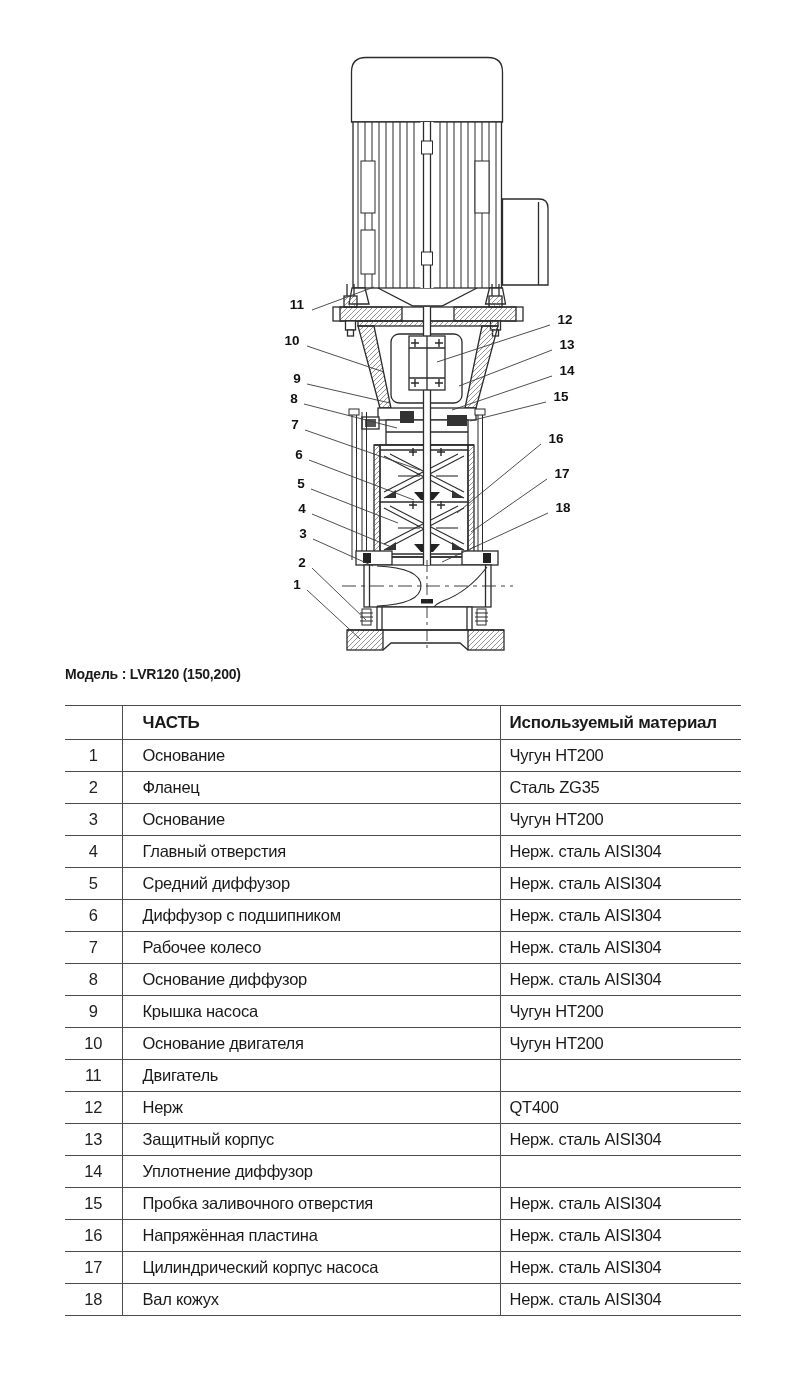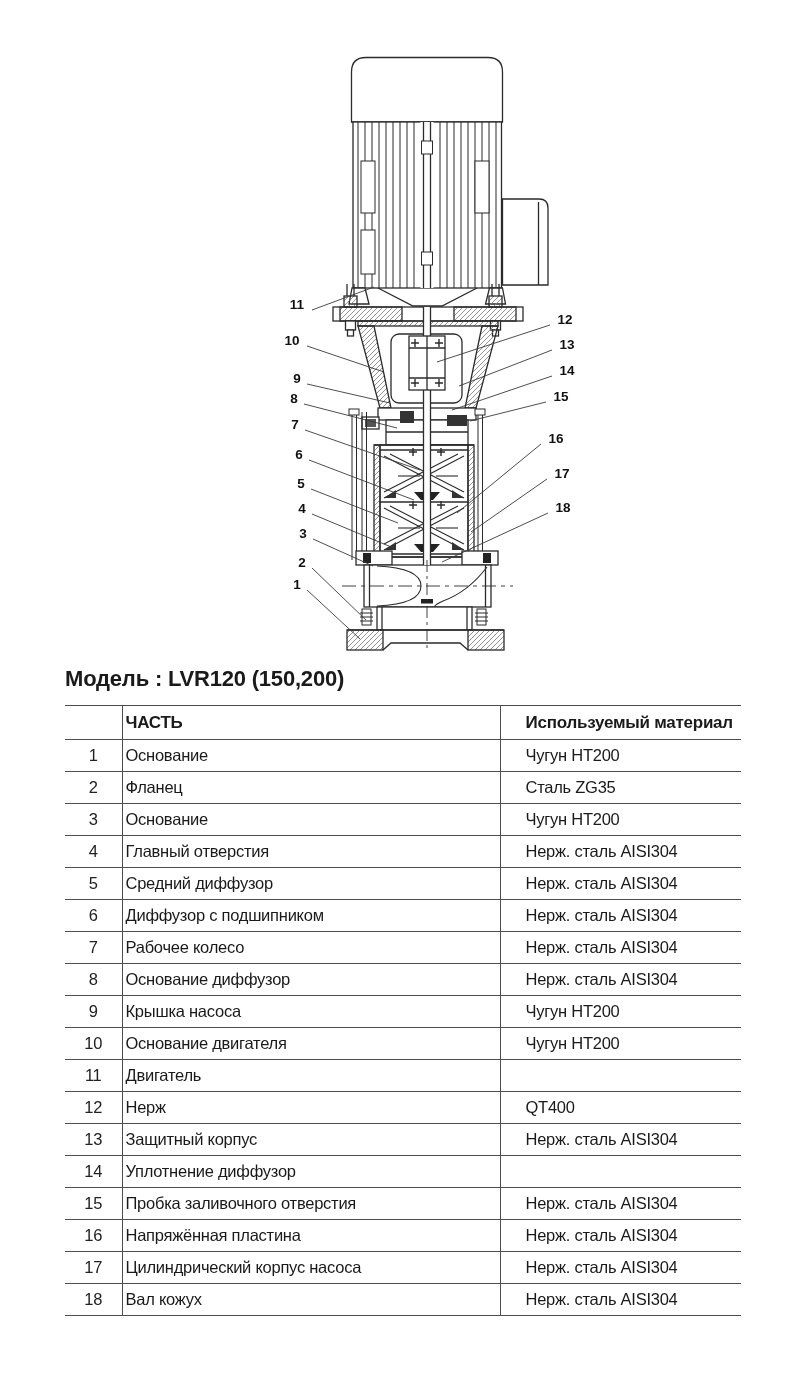--- a/index.html
+++ b/index.html
@@ -7,40 +7,40 @@
     width:798px; height:1382px; background:#ffffff; position:relative;
     font-family:"Liberation Sans", sans-serif; color:#1a1a1a; overflow:hidden;
   }
   .diagram-wrap { position:absolute; left:0; top:0; width:798px; height:662px; }
   svg text.callout {
     font-family:"Liberation Sans", sans-serif; font-size:13.5px; font-weight:700;
     fill:#111; text-anchor:middle;
   }
   svg .leader { stroke:#3a3a3a; stroke-width:0.9; fill:none; }
   .model-title {
-    position:absolute; left:65px; top:666px; font-size:22px; font-weight:700;
+    position:absolute; left:65px; top:666px; font-size:14px; font-weight:700;
     letter-spacing:-0.2px; white-space:nowrap;
   }
   table.parts {
     position:absolute; left:65px; top:705px; width:676px;
     border-collapse:collapse; table-layout:fixed;
   }
   table.parts col.c-num { width:57px; }
   table.parts col.c-part { width:378px; }
   table.parts col.c-mat { width:241px; }
   table.parts th, table.parts td {
     box-sizing:border-box; padding:0; margin:0;
     border-top:1px solid #4c4c4c;
     font-size:16.5px; letter-spacing:-0.25px; font-weight:400;
     white-space:nowrap; overflow:hidden; vertical-align:middle;
   }
   table.parts th { height:34px; font-size:17px; font-weight:700; text-align:left; }
   table.parts td { height:32px; }
-  table.parts th:nth-child(2), table.parts td:nth-child(2) { border-left:1px solid #4c4c4c; padding-left:3px; }
-  table.parts th:nth-child(3), table.parts td:nth-child(3) { border-left:1px solid #4c4c4c; padding-left:25px; }
+  table.parts th:nth-child(2), table.parts td:nth-child(2) { border-left:1px solid #4c4c4c; padding-left:20px; }
+  table.parts th:nth-child(3), table.parts td:nth-child(3) { border-left:1px solid #4c4c4c; padding-left:9px; }
   table.parts td:first-child { text-align:center; color:#222; }
   table.parts tbody tr:last-child td { border-bottom:1px solid #4c4c4c; }
 </style>
 </head>
 <body>
 
 <div class="diagram-wrap">
 <svg id="diagram-svg" width="798" height="662" viewBox="0 0 798 662" xmlns="http://www.w3.org/2000/svg">
   <defs>
     <pattern id="hatch" width="5" height="5" patternUnits="userSpaceOnUse">

